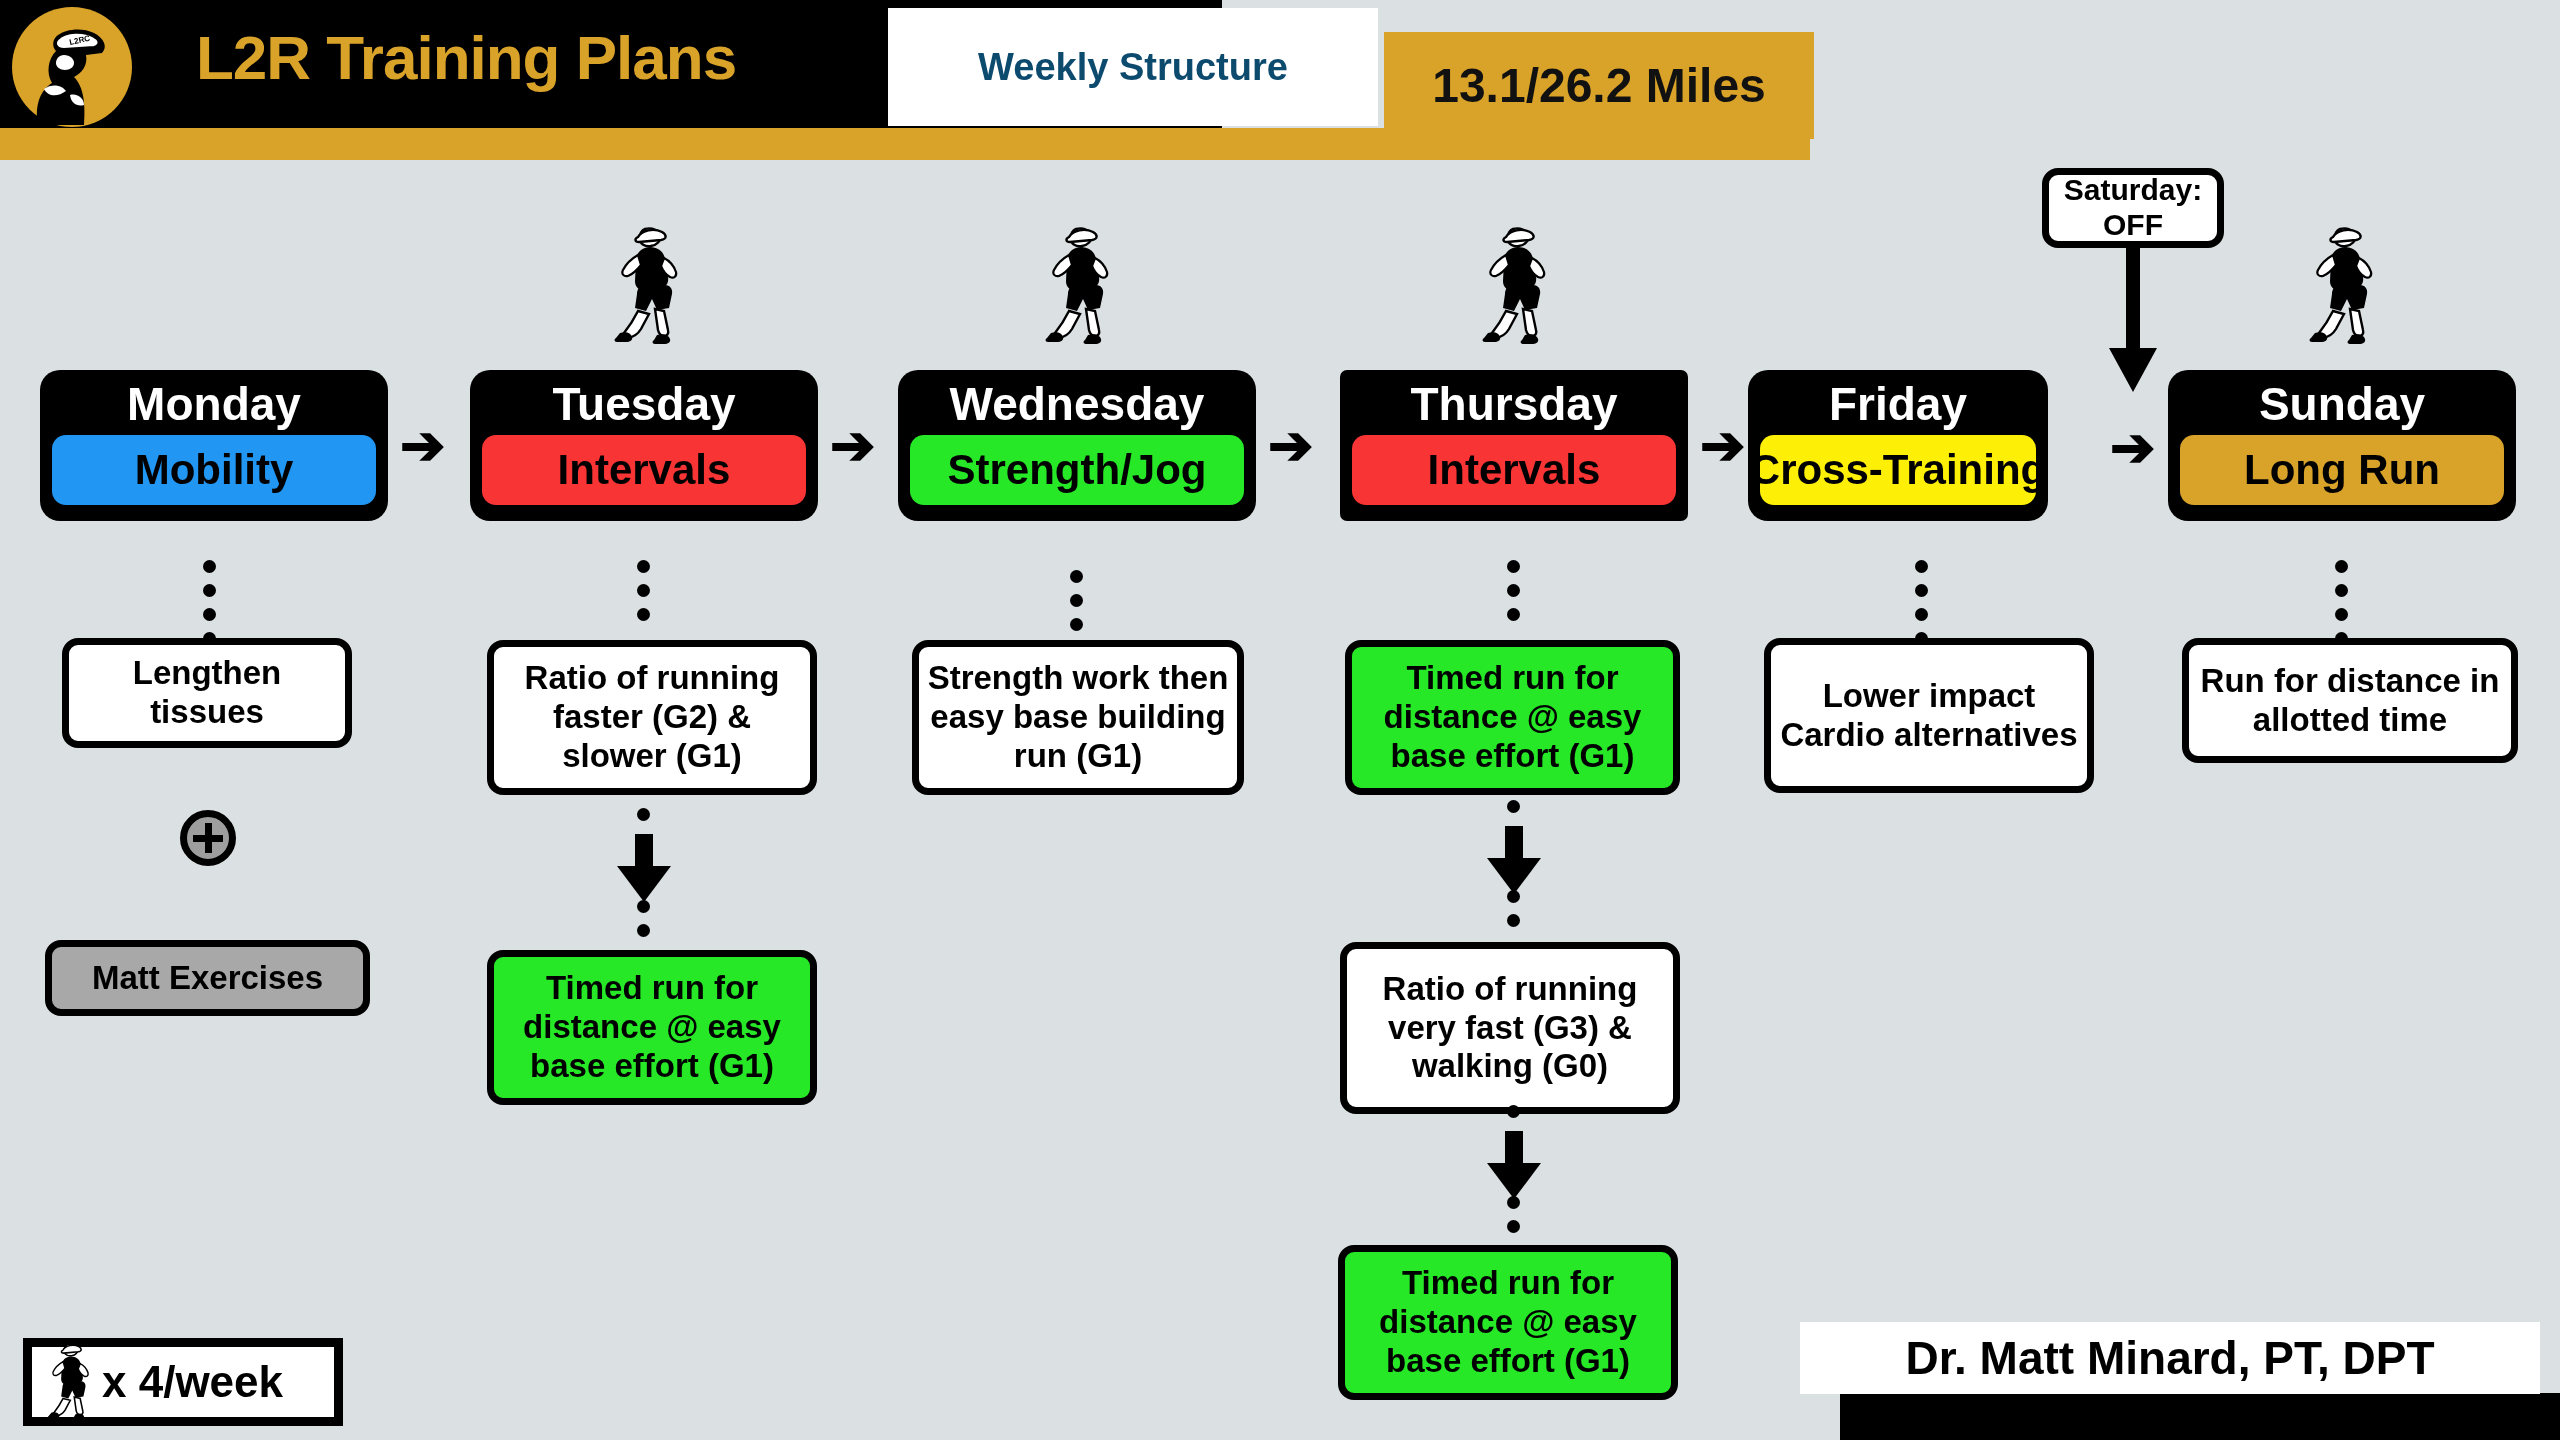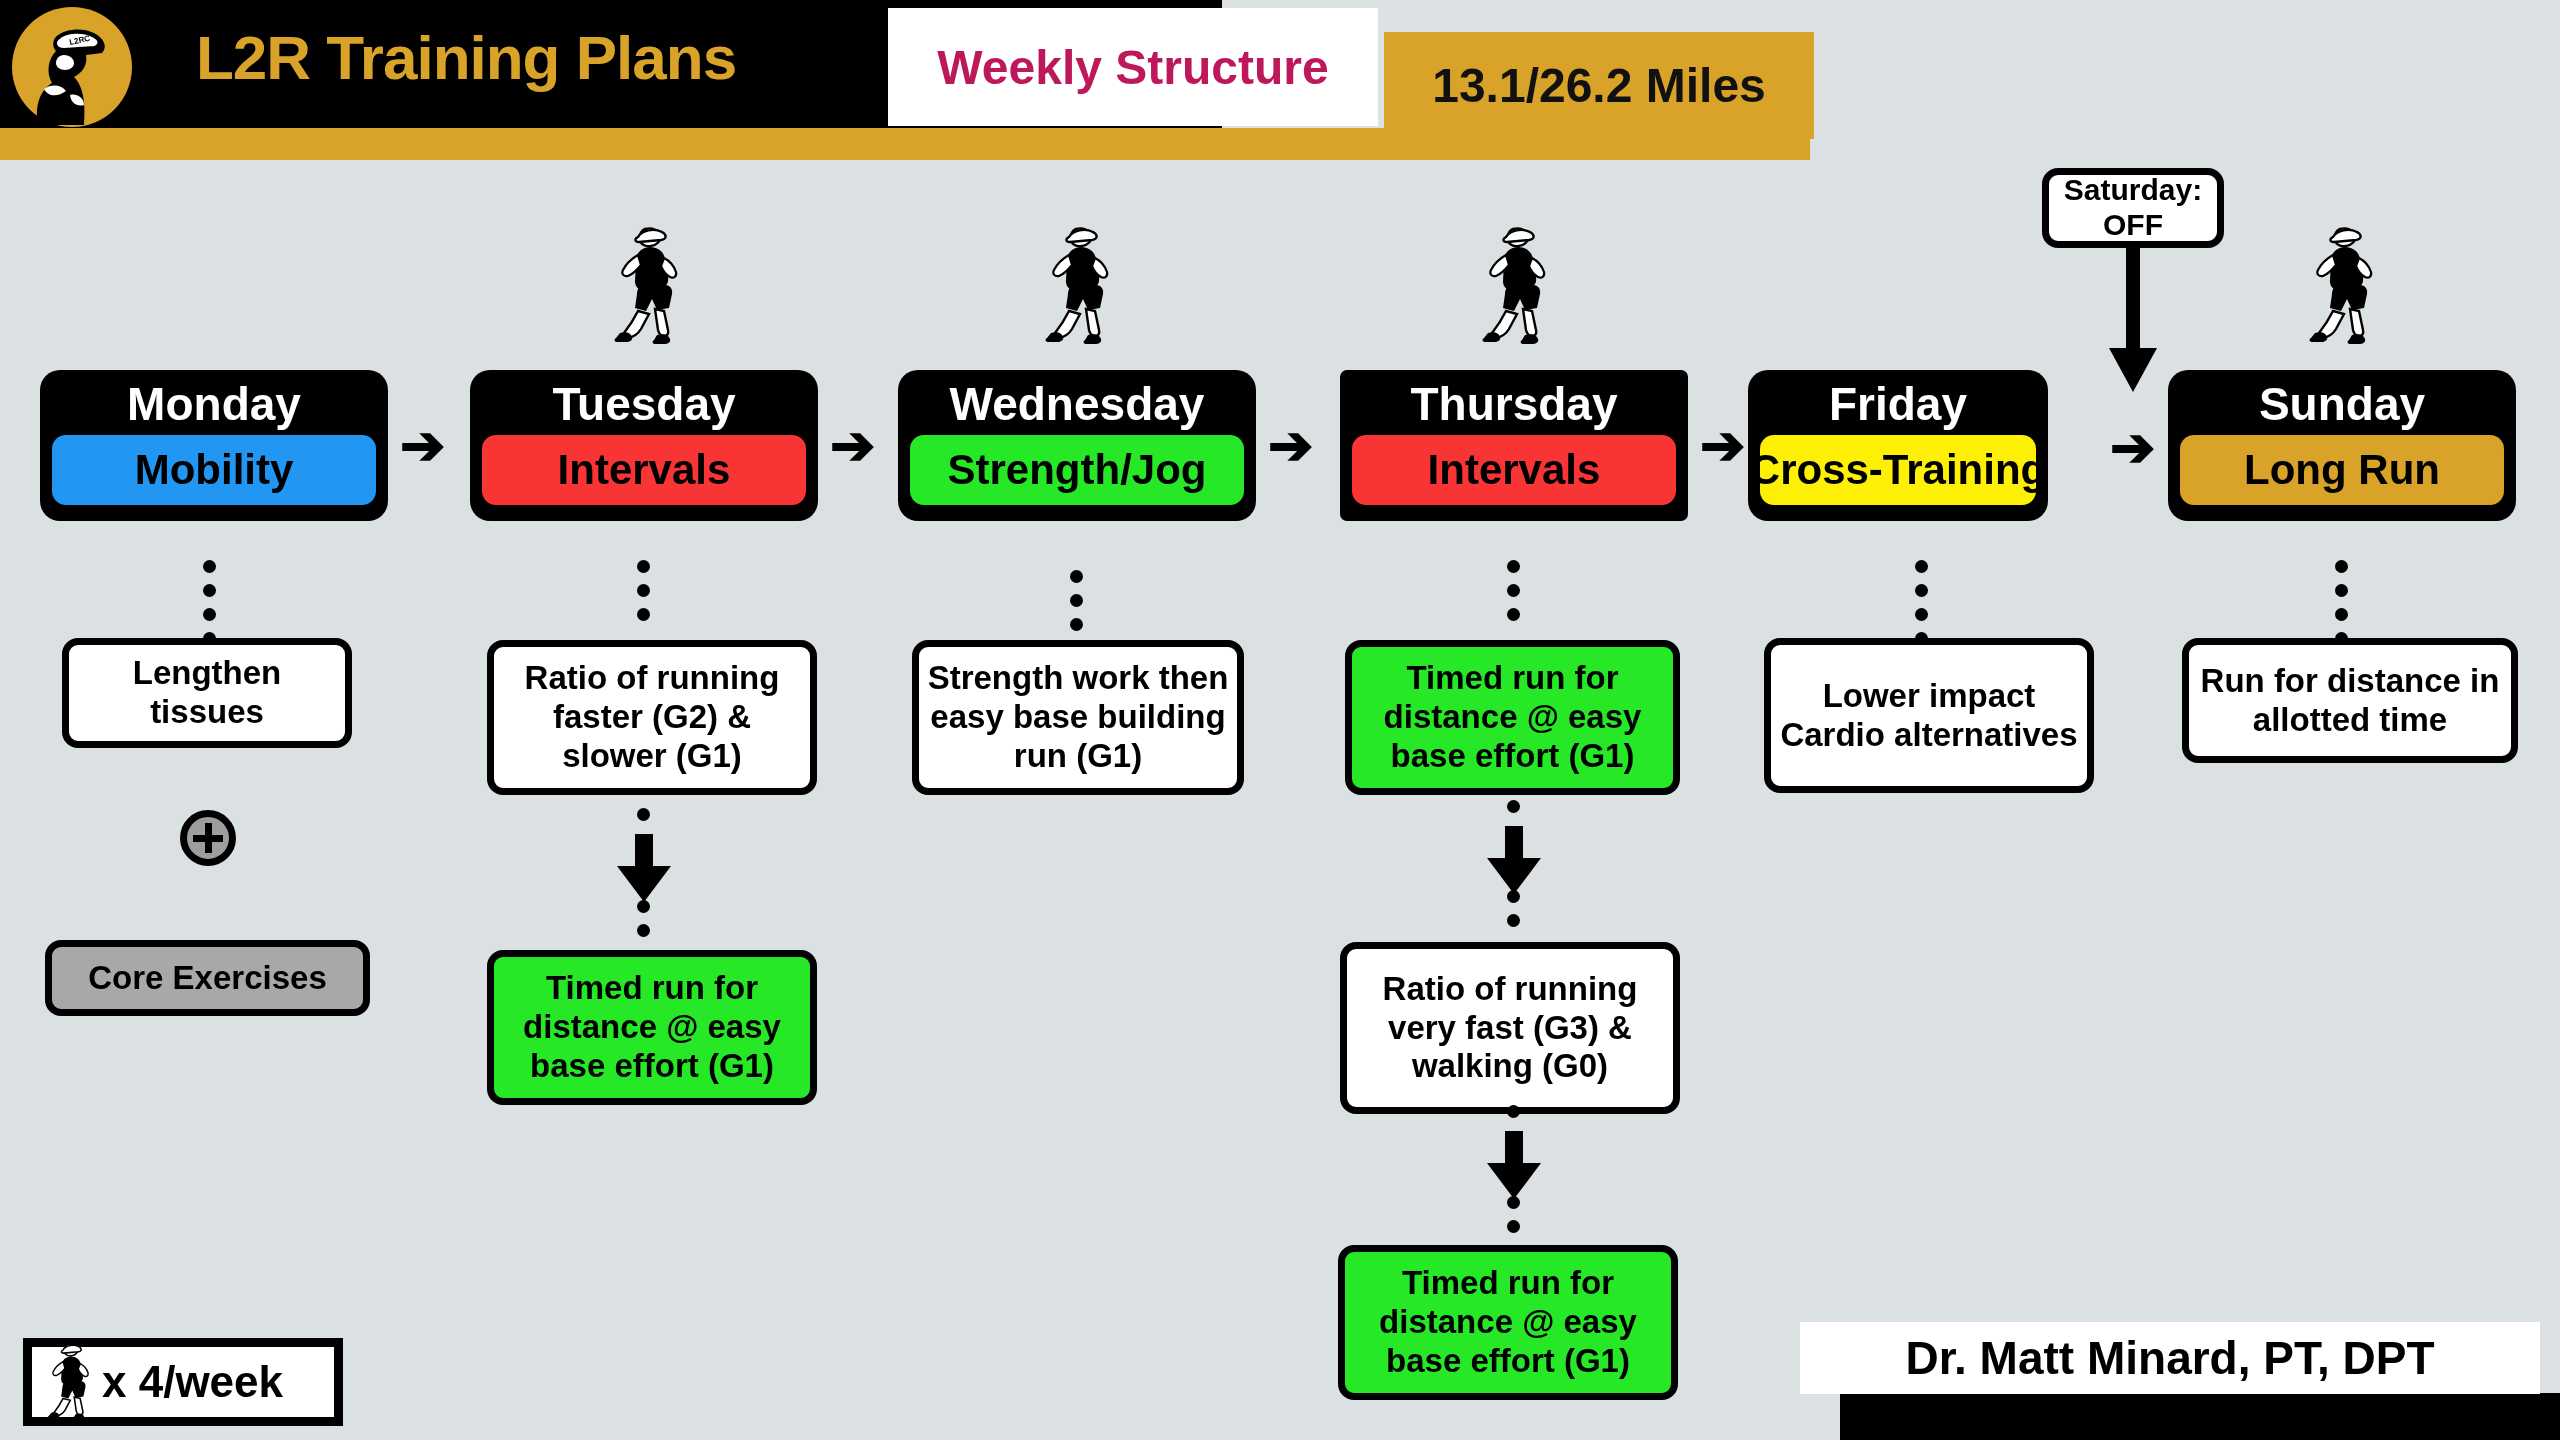--- a/index.html
+++ b/index.html
@@ -8,21 +8,21 @@
     background:#dbe0e3;
     font-family:"Liberation Sans", sans-serif;
     overflow:hidden;position:relative;
   }
   
   .hdr-gold-strip{position:absolute;left:0;top:128px;width:1810px;height:32px;background:#d9a229;}
   .hdr-black{position:absolute;left:0;top:0;width:1222px;height:128px;background:#000;}
   .hdr-logo{position:absolute;left:8px;top:3px;width:128px;height:128px;}
   .hdr-title{position:absolute;left:196px;top:22px;color:#d9a229;font-size:62px;font-weight:bold;letter-spacing:-1px;}
   .hdr-white{position:absolute;left:888px;top:8px;width:490px;height:118px;background:#fff;display:flex;align-items:center;justify-content:center;}
-  .hdr-white span{font-size:48px;font-weight:bold;color:#be185d;}
+  .hdr-white span{font-size:38px;font-weight:bold;color:#0c4a6e;}
   .hdr-gold-box{position:absolute;left:1384px;top:32px;width:430px;height:107px;background:#d9a229;display:flex;align-items:center;justify-content:center;}
   .hdr-gold-box span{font-size:48px;font-weight:bold;color:#111;}
   .runner-ico{position:absolute;width:70px;height:122px;}
   .daycard{position:absolute;background:#000;border-radius:20px;padding:10px 12px 16px;box-sizing:border-box;}
   .daycard .dayname{color:#fff;font-size:46px;font-weight:bold;text-align:center;line-height:1.06;white-space:nowrap;}
   .pill{margin-top:6px;border-radius:14px;display:flex;align-items:center;justify-content:center;height:70px;}
   .pill span{font-size:42px;font-weight:bold;color:#000;white-space:nowrap;}
 
   
   .dots{position:absolute;display:flex;flex-direction:column;align-items:center;gap:11px;}
@@ -110,21 +110,21 @@
   <i></i>
     <i></i>
     <i></i>
     <i></i>
 </div>
 <div class="note" style="left:62px;top:638px;width:290px;height:110px;">
   <span>Lengthen tissues</span>
 </div>
 <div class="plus-circle" style="left:180px;top:810px;"></div>
 <div class="note gray" style="left:45px;top:940px;width:325px;height:76px;">
-  <span>Core Exercises</span>
+  <span>Matt Exercises</span>
 </div>
 <div class="arrow-right" style="left:400px;top:418px;">➔</div>
 
 <div class="runner-ico" style="left:612px;top:225px;">
   <svg width="70" height="122">
       <use href="#runner"></use>
     </svg>
 </div>
 <div class="daycard" style="left:470px;top:370px;width:348px;">
   <div class="dayname">Tuesday</div>

